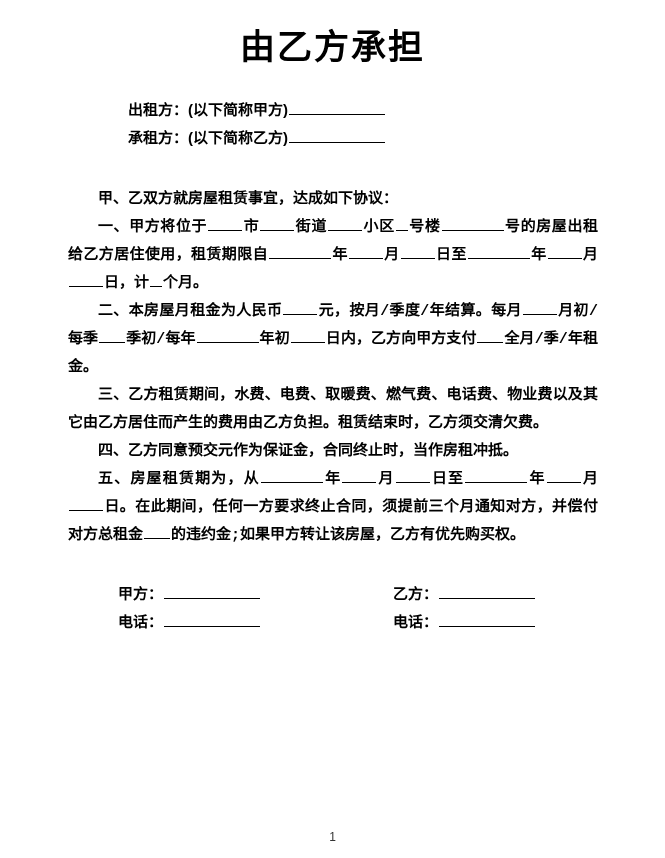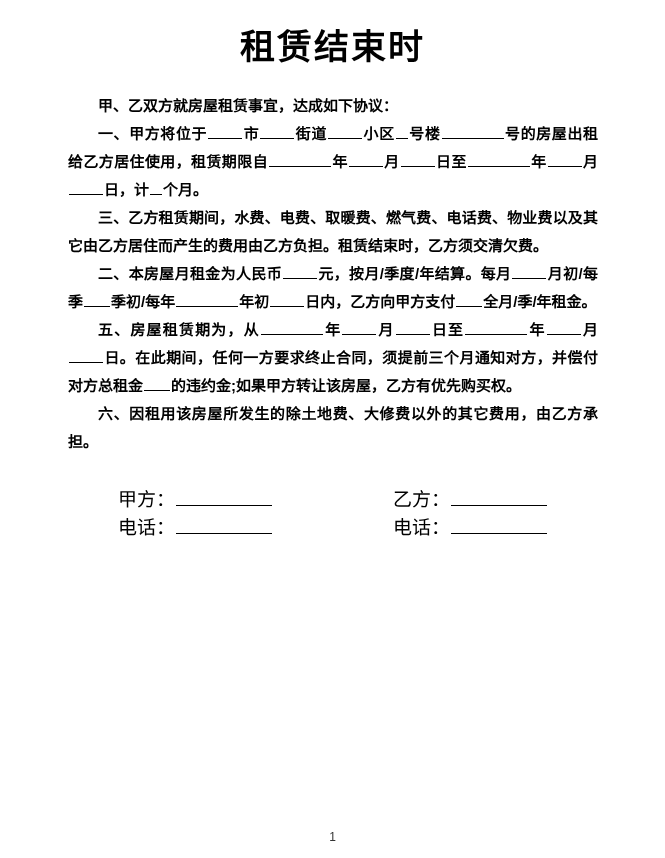--- a/index.html
+++ b/index.html
@@ -35,23 +35,24 @@
     margin-top: 26px;
     padding-left: 128px;
   }
   .party-line {
     font-size: 15px;
     font-weight: bold;
     line-height: 28px;
     white-space: nowrap;
   }
   .body-block {
-    margin-top: 22px;
+    margin-top: 34px;
     padding-left: 68px;
     padding-right: 67px;
+    font-family: Liberation Mono, monospace;
   }
   .clause {
     font-size: 15px;
     font-weight: bold;
     line-height: 28px;
     text-align: justify;
     text-justify: inter-ideograph;
     margin: 0;
   }
   .indent {
@@ -79,51 +80,59 @@
     flex-direction: row;
   }
   .sign-col {
     width: 275px;
     flex: 0 0 auto;
   }
   .sign-col.right {
     padding-left: 0px;
   }
   .sign-line {
-    font-size: 19px;
-    font-weight: normal;
+    font-size: 15px;
+    font-weight: bold;
     line-height: 28px;
     white-space: nowrap;
   }
   .page-number {
     position: absolute;
     bottom: 14px;
     left: 0;
     width: 100%;
     text-align: center;
     font-size: 12px;
     color: #333;
   }
 </style>
 </head>
 <body>
 
 <div class="page">
 
-  <h1 class="doc-title">租赁结束时</h1>
+  <h1 class="doc-title">由乙方承担</h1>
 
+  <div class="parties">
+    <div class="party-line">
+      <span>出租方：(以下简称甲方)</span><span class="bl bl-10"></span>
+    </div>
+    <div class="party-line">
+      <span>承租方：(以下简称乙方)</span><span class="bl bl-10"></span>
+    </div>
+  </div>
 
   <div class="body-block">
     <p class="clause indent">甲、乙双方就房屋租赁事宜，达成如下协议：</p>
     <div id="clauses-container">
         <p class="clause indent"><span>一、</span><span>甲方将位于</span><span class="bl bl-3"></span><span>市</span><span class="bl bl-3"></span><span>街道</span><span class="bl bl-3"></span><span>小区</span><span class="bl bl-1"></span><span>号楼</span><span class="bl bl-6"></span><span>号的房屋出租给乙方居住使用，租赁期限自</span><span class="bl bl-6"></span><span>年</span><span class="bl bl-3"></span><span>月</span><span class="bl bl-3"></span><span>日至</span><span class="bl bl-6"></span><span>年</span><span class="bl bl-3"></span><span>月</span><span class="bl bl-3"></span><span>日，计</span><span class="bl bl-1"></span><span>个月。</span></p>
+        <p class="clause indent"><span>二、</span><span>本房屋月租金为人民币</span><span class="bl bl-3"></span><span>元，按月/季度/年结算。每月</span><span class="bl bl-3"></span><span>月初/每季</span><span class="bl bl-2"></span><span>季初/每年</span><span class="bl bl-6"></span><span>年初</span><span class="bl bl-3"></span><span>日内，乙方向甲方支付</span><span class="bl bl-2"></span><span>全月/季/年租金。</span></p>
         <p class="clause indent"><span>三、</span><span>乙方租赁期间，水费、电费、取暖费、燃气费、电话费、物业费以及其它由乙方居住而产生的费用由乙方负担。租赁结束时，乙方须交清欠费。</span></p>
-        <p class="clause indent"><span>二、</span><span>本房屋月租金为人民币</span><span class="bl bl-3"></span><span>元，按月/季度/年结算。每月</span><span class="bl bl-3"></span><span>月初/每季</span><span class="bl bl-2"></span><span>季初/每年</span><span class="bl bl-6"></span><span>年初</span><span class="bl bl-3"></span><span>日内，乙方向甲方支付</span><span class="bl bl-2"></span><span>全月/季/年租金。</span></p>
+        <p class="clause indent"><span>四、</span><span>乙方同意预交元作为保证金，合同终止时，当作房租冲抵。</span></p>
         <p class="clause indent"><span>五、</span><span>房屋租赁期为，从</span><span class="bl bl-6"></span><span>年</span><span class="bl bl-3"></span><span>月</span><span class="bl bl-3"></span><span>日至</span><span class="bl bl-6"></span><span>年</span><span class="bl bl-3"></span><span>月</span><span class="bl bl-3"></span><span>日。在此期间，任何一方要求终止合同，须提前三个月通知对方，并偿付对方总租金</span><span class="bl bl-2"></span><span>的违约金;如果甲方转让该房屋，乙方有优先购买权。</span></p>
-        <p class="clause indent"><span>六、</span><span>因租用该房屋所发生的除土地费、大修费以外的其它费用，由乙方承担。</span></p>
       </div>
   </div>
 
   <div class="sign-block">
     <div class="sign-col">
       <div class="sign-line">
         <span>甲方：</span><span class="bl bl-10"></span>
       </div>
       <div class="sign-line">
         <span>电话：</span><span class="bl bl-10"></span>

